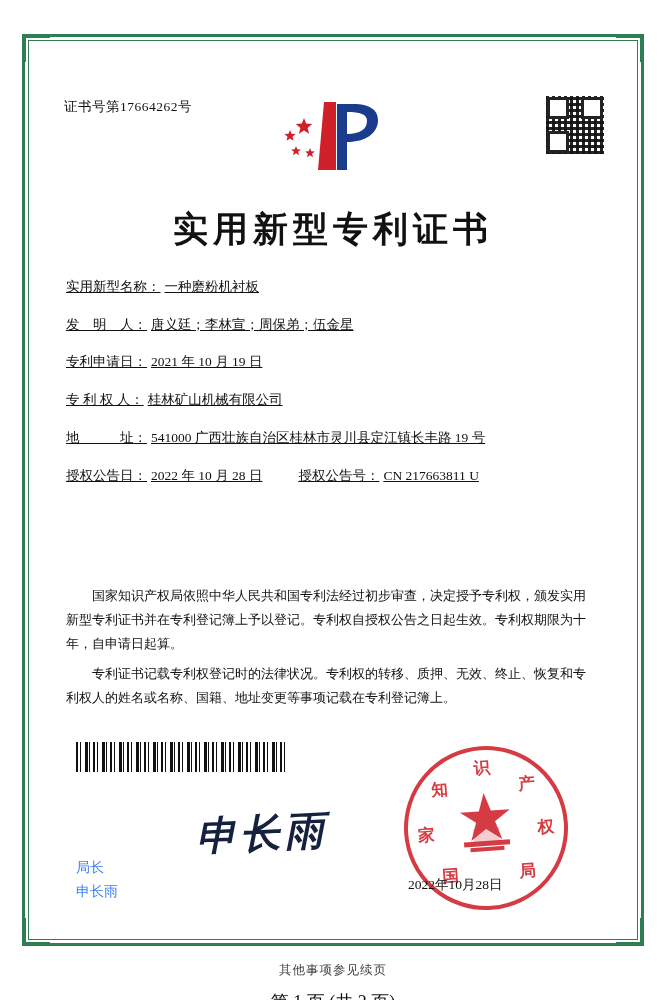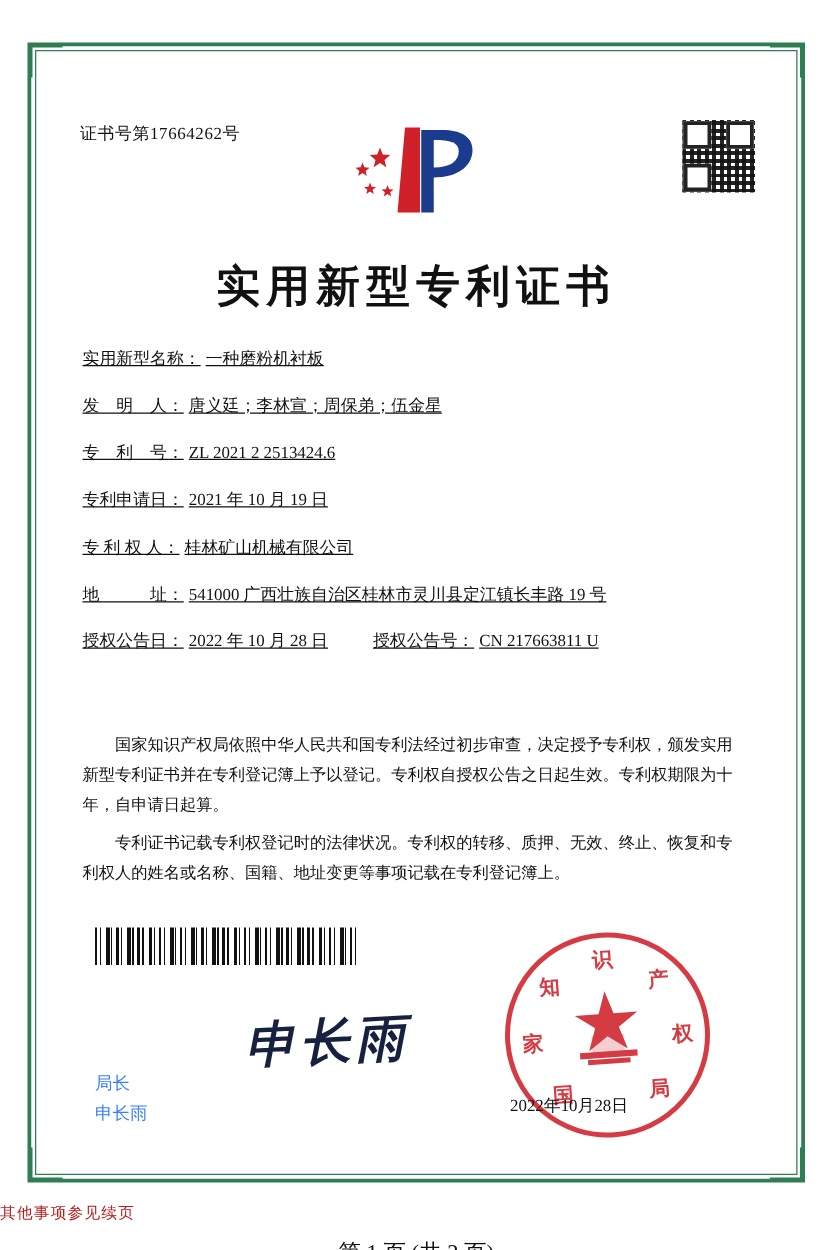--- a/index.html
+++ b/index.html
@@ -266,22 +266,23 @@
     top: 970px;
     text-align: center;
     font-size: 18px;
     color: #111;
     margin-top: 20px;
   }
   .footnote {
     position: absolute;
     left: 0; right: 0;
     top: 962px;
+    text-align: center;
     font-size: 12.5px;
-    color: #b91c1c;
+    color: #404040;
     letter-spacing: 1px;
   }
 </style>
 </head>
 <body>
 
 <div class="page">
 
   <div class="border-outer"></div>
   <div class="border-inner"></div>
@@ -316,24 +317,20 @@
   <div class="title">实用新型专利证书</div>
 
   <div class="fields">
     <div class="row">
       <span class="label">实用新型名称：</span>
       <span class="value">一种磨粉机衬板</span>
     </div>
     <div class="row">
       <span class="label">发　明　人：</span>
       <span class="value">唐义廷；李林宣；周保弟；伍金星</span>
-    </div>
-    <div class="row">
-      <span class="label">专　利　号：</span>
-      <span class="value">ZL 2021 2 2513424.6</span>
     </div>
     <div class="row">
       <span class="label">专利申请日：</span>
       <span class="value">2021 年 10 月 19 日</span>
     </div>
     <div class="row">
       <span class="label">专 利 权 人：</span>
       <span class="value">桂林矿山机械有限公司</span>
     </div>
     <div class="row">

